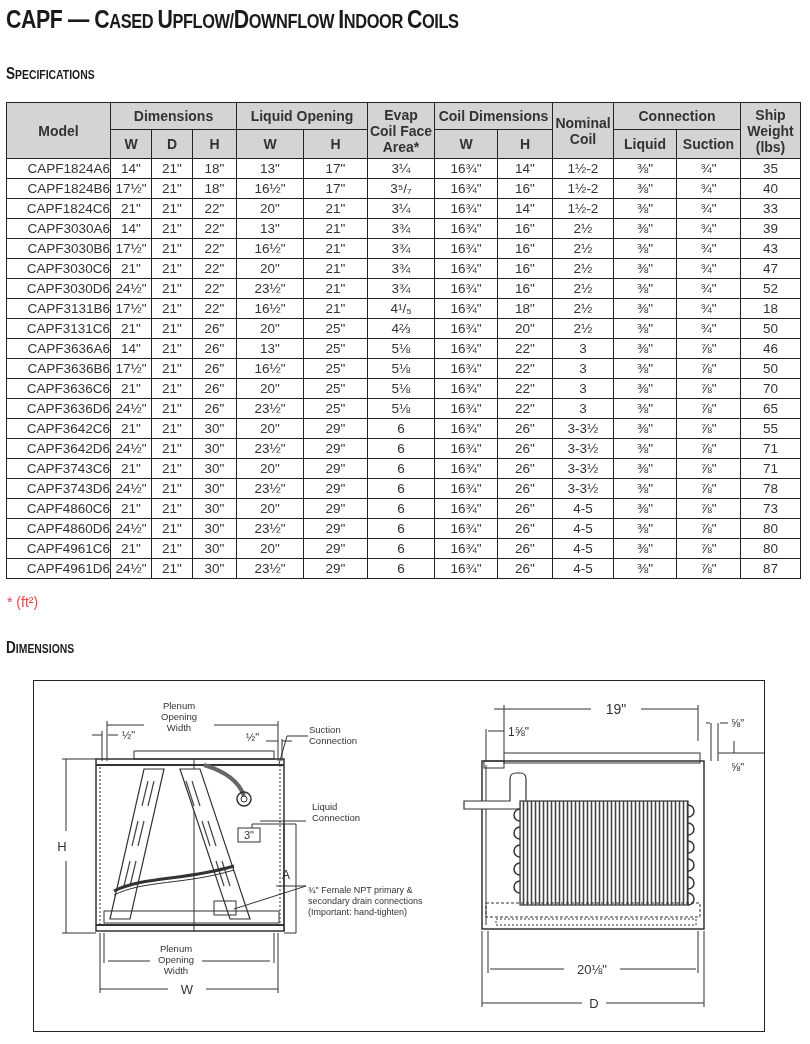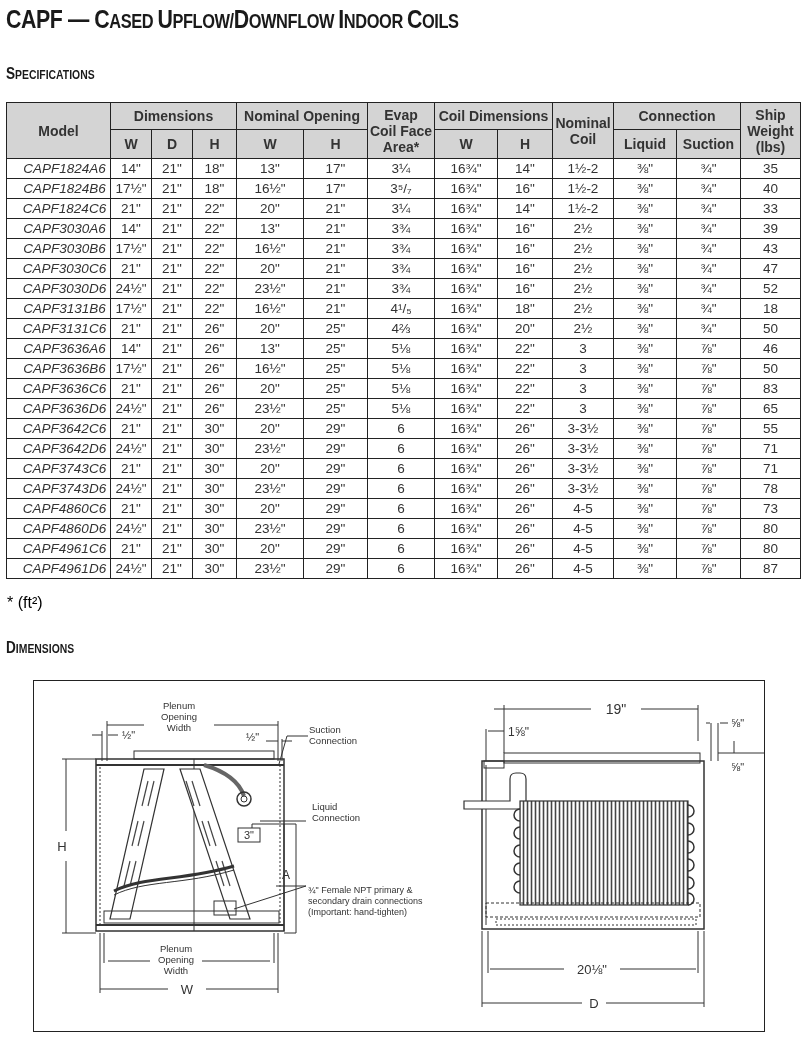--- a/index.html
+++ b/index.html
@@ -4,22 +4,22 @@
 <style>
   html, body { margin:0; padding:0; background:#fff; }
   body { width:810px; height:1044px; position:relative; overflow:hidden; font-family:"Liberation Sans", sans-serif; color:#222; }
   .title { position:absolute; left:6px; top:4px; font-family:"Liberation Sans", sans-serif; font-weight:bold; font-size:26px; letter-spacing:-0.5px; transform:scaleX(0.82); transform-origin:left top; color:#1a1a1a; white-space:nowrap; }
   .title .sc { font-size:20px; }
   .section { position:absolute; left:6px; font-weight:bold; font-size:17px; transform:scaleX(0.8); transform-origin:left top; color:#1a1a1a; white-space:nowrap; }
   .section .sc { font-size:13px; }
   table.spec { position:absolute; left:6px; top:102px; border-collapse:collapse; font-size:13.5px; table-layout:fixed; }
   table.spec th { background:#d4d4d4; font-weight:bold; color:#333; font-size:14px; border:1px solid #222; padding:0; line-height:16px; }
   table.spec td { border:1px solid #222; text-align:center; height:19px; padding:0; line-height:19px; color:#333; }
-  table.spec td.model { text-align:center; padding-left:12px;font-style:italic; }
-  .footnote { position:absolute; left:7px; top:594px; font-size:16px; color:#000000; }
+  table.spec td.model { text-align:right; padding-left:12px; }
+  .footnote { position:absolute; left:7px; top:594px; font-size:14px; color:#ef4444; }
   .diagram-frame { position:absolute; left:33px; top:680px; width:730px; height:350px; border:1.5px solid #222; }
   svg text { font-family:"Liberation Sans", sans-serif; fill:#333; }
 </style>
 </head>
 <body>
 
 <div class="title">
   <span>CAPF — </span><span id="title-words"><span>C</span><span class="sc">ASED </span><span>U</span><span class="sc">PFLOW/</span><span>D</span><span class="sc">OWNFLOW </span><span>I</span><span class="sc">NDOOR </span><span>C</span><span class="sc">OILS</span></span>
 </div>
 
@@ -40,21 +40,21 @@
     <col style="width:55px">
       <col style="width:61px">
       <col style="width:63px">
       <col style="width:64px">
       <col style="width:60px">
   </colgroup>
   <thead>
     <tr style="height:27px">
       <th rowspan="2">Model</th>
       <th colspan="3">Dimensions</th>
-      <th colspan="2">Nominal Opening</th>
+      <th colspan="2">Liquid Opening</th>
       <th rowspan="2">
         <span>Evap</span><br>
         <span>Coil Face</span><br>
         <span>Area*</span>
       </th>
       <th colspan="2">Coil Dimensions</th>
       <th rowspan="2">
         <span>Nominal</span><br>
         <span>Coil</span>
       </th>
@@ -249,21 +249,21 @@
         <td>21"</td>
         <td>26"</td>
         <td>20"</td>
         <td>25"</td>
         <td>5⅛</td>
         <td>16¾"</td>
         <td>22"</td>
         <td>3</td>
         <td>⅜"</td>
         <td>⅞"</td>
-        <td>83</td>
+        <td>70</td>
       </tr>
       <tr>
         <td class="model">CAPF3636D6</td>
         <td>24½"</td>
         <td>21"</td>
         <td>26"</td>
         <td>23½"</td>
         <td>25"</td>
         <td>5⅛</td>
         <td>16¾"</td>

